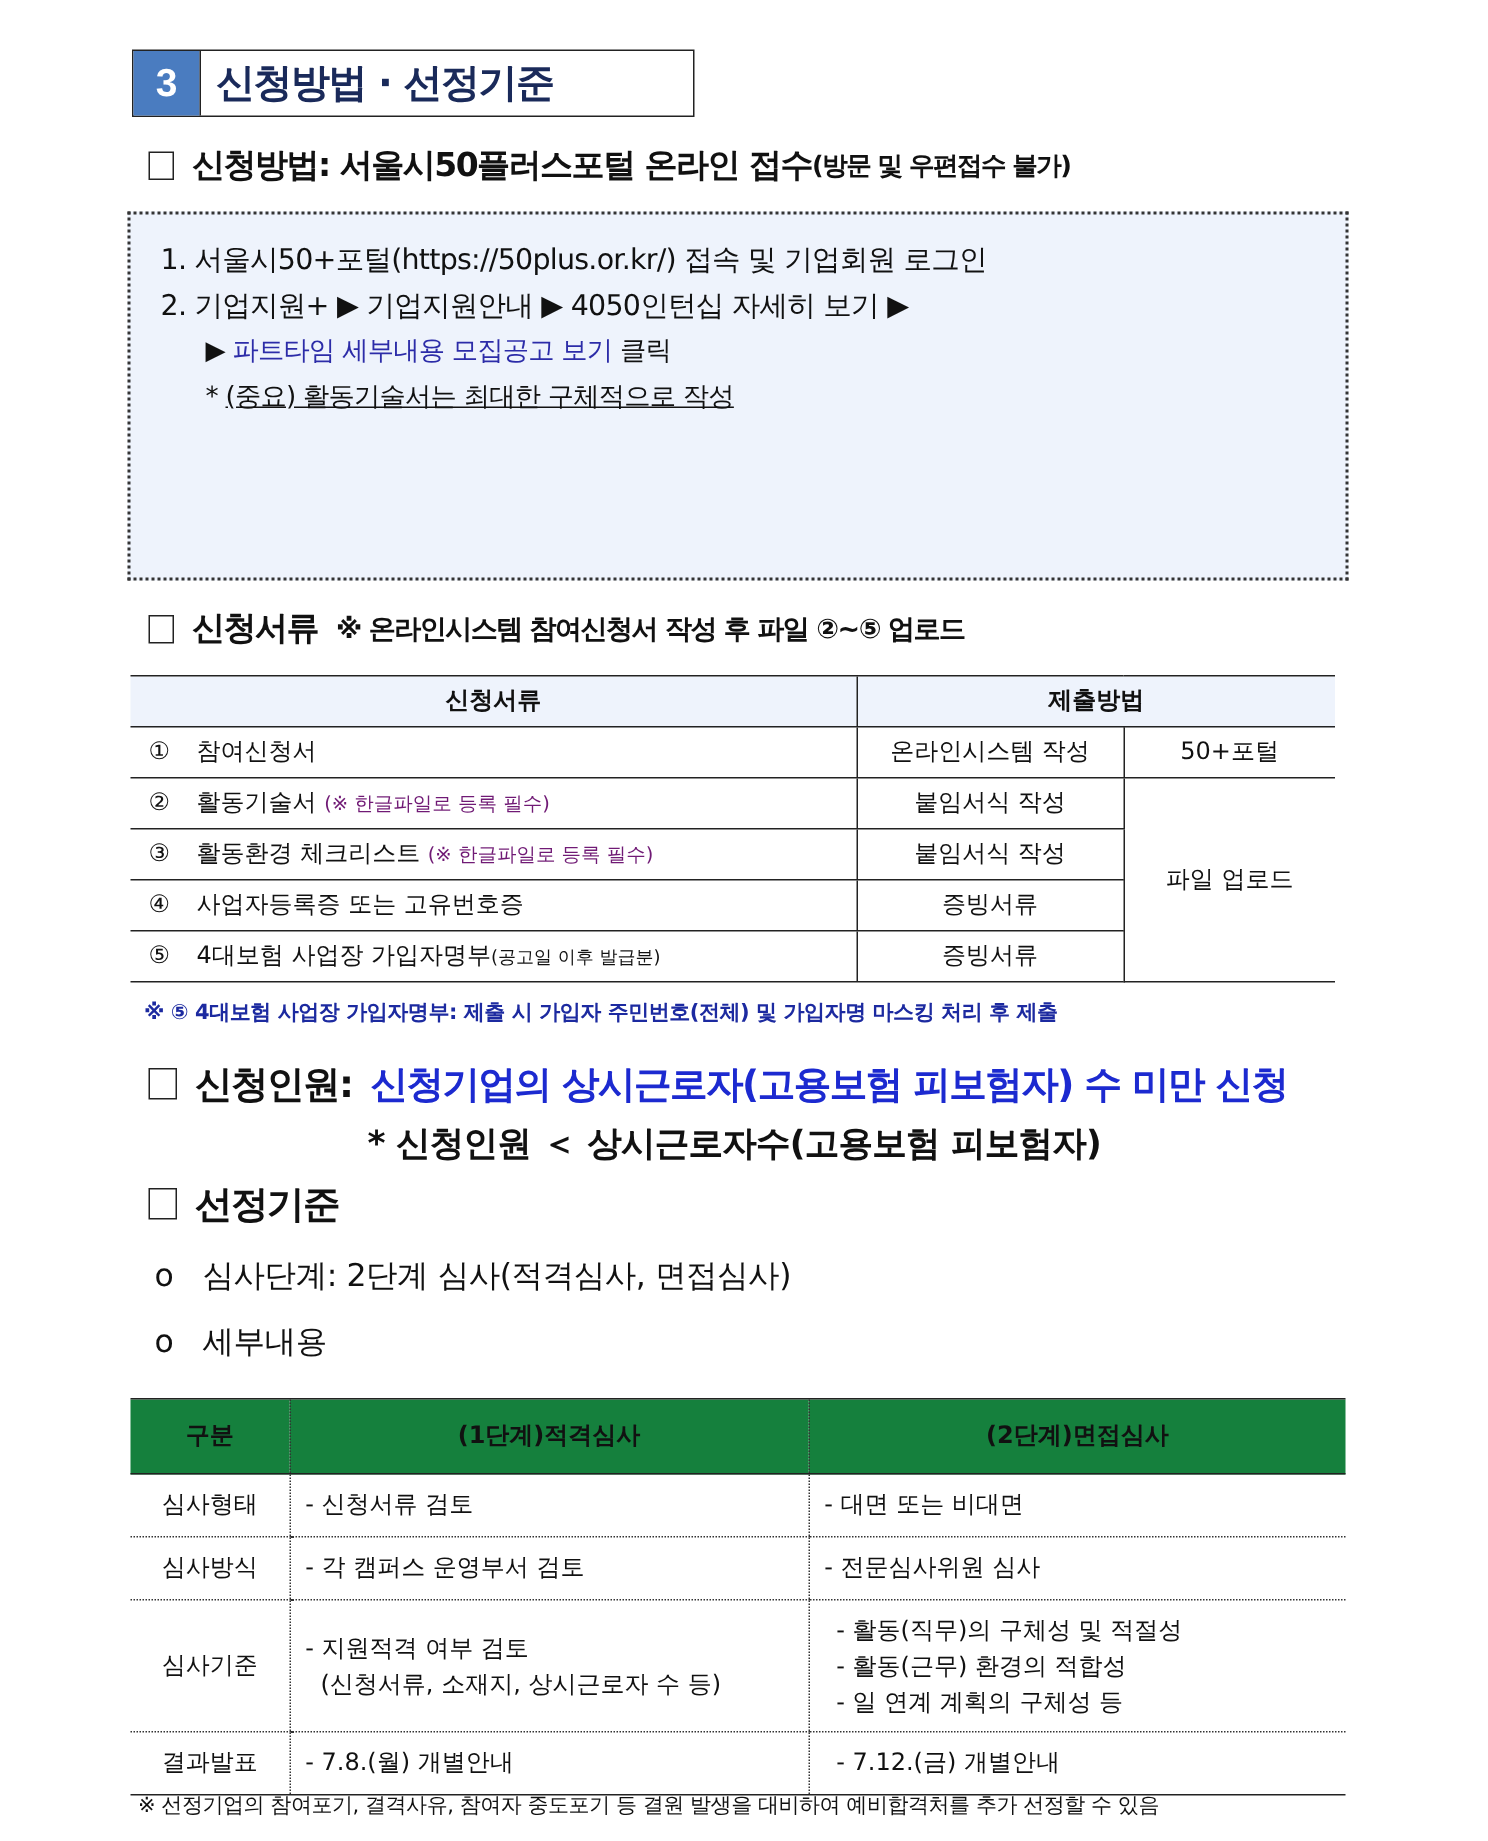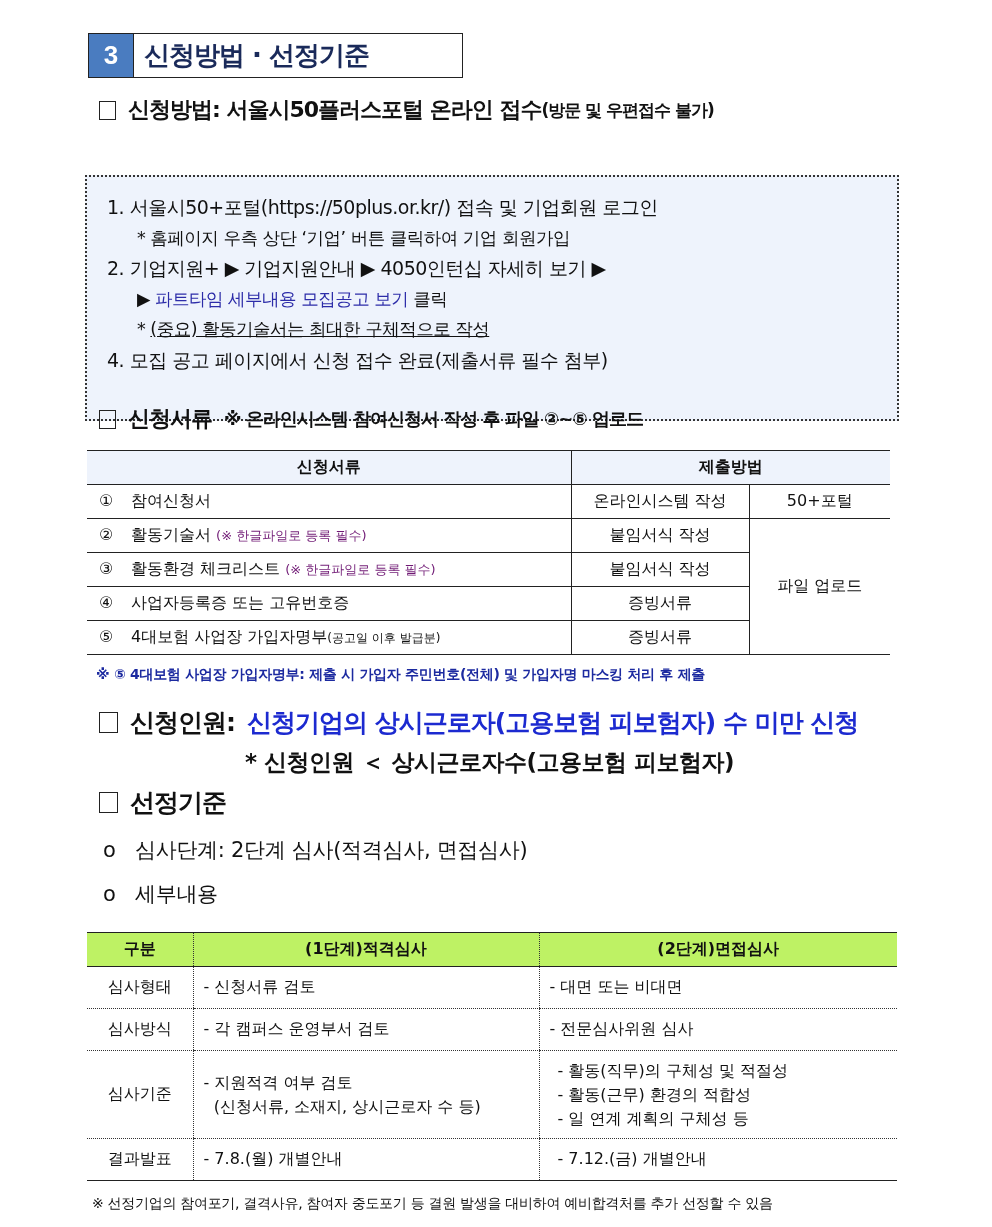--- a/index.html
+++ b/index.html
@@ -9,21 +9,21 @@
   .sec-title { position: absolute; left: 88px; top: 33px; width: 375px; height: 45px; border: 1.5px solid #222; display: flex; align-items: stretch; }
   .sec-num { width: 44px; background: #4a7cc0; color: #fff; font-weight: bold; font-size: 26px; display: flex; align-items: center; justify-content: center; font-family: "Liberation Sans", sans-serif; }
   .sec-text { flex: 1; display: flex; align-items: center; padding-left: 10px; font-weight: bold; font-size: 26px; color: #1a2a5a; letter-spacing: -1px; border-left: 1.5px solid #222; }
 
   .heading { position: absolute; left: 88px; font-weight: bold; font-size: 22px; letter-spacing: -1px; white-space: nowrap; display: flex; align-items: center; margin-left: 11px; }
   .heading .box { display: inline-block; width: 17px; height: 19px; border: 1.5px solid #222; margin-right: 12px; }
   .heading .small { font-size: 17px; }
   .heading .blue { color: #1c2ad0; }
   .heading .note { font-size: 18px; margin-left: 12px; }
 
-  .step-box { position: absolute; left: 85px; top: 141px; width: 814px; height: 246px; background: #eef3fc; border: 2px dotted #333; padding: 15px 0 0 20px; margin-top: 34px; }
+  .step-box { position: absolute; left: 85px; top: 141px; width: 814px; height: 246px; background: #eef3fc; border: 2px dotted #333; padding: 15px 0 0 20px; }
   .step-line { font-size: 19px; line-height: 30.5px; white-space: nowrap; letter-spacing: -0.5px; }
   .step-line.sub { padding-left: 30px; font-size: 17.5px; }
   .blue-link { color: #2c2ca8; }
   .uline { text-decoration: underline; }
 
   table { border-collapse: collapse; position: absolute; }
   .docs { left: 87px; top: 450px; width: 803px; font-size: 16px; }
   .docs th { background: #eef3fc; font-weight: bold; height: 34px; border-bottom: 1.5px solid #222; border-top: 1.5px solid #222; }
   .docs td { height: 34px; border-bottom: 1px solid #222; }
   .docs td.c, .docs th.c { text-align: center; }
@@ -35,21 +35,21 @@
   .docs tr.last td { border-bottom: 1.5px solid #222; }
 
   .footnote1 { position: absolute; left: 96px; top: 666px; color: #1c2aa0; font-size: 14px; font-weight: bold; white-space: nowrap; letter-spacing: -0.3px; }
 
   .sub-note { position: absolute; left: 245px; top: 747px; font-weight: bold; font-size: 23px; white-space: nowrap; letter-spacing: -0.5px; }
 
   .bullet { position: absolute; left: 103px; font-size: 21px; white-space: nowrap; letter-spacing: -0.3px; }
   .bullet .o { display: inline-block; width: 32px; }
 
   .sel { left: 87px; top: 932px; width: 810px; font-size: 16px; }
-  .sel th { background: #bef264; height: 34px; border-top: 1.5px solid #222; border-bottom: 1.5px solid #222; font-weight: bold; }
+  .sel th { background: #15803d; height: 50px; border-top: 1.5px solid #222; border-bottom: 1.5px solid #222; font-weight: bold; }
   .sel td { border-bottom: 1px dotted #333; font-size: 16px; }
   .sel .vd { border-left: 1px dotted #333; }
   .sel td.k { text-align: center; width: 106px; }
   .sel td.v { padding-left: 10px; }
   .sel tr.r1 td { height: 42px; }
   .sel tr.r2 td { height: 42px; }
   .sel tr.r3 td { height: 88px; }
   .sel tr.r4 td { height: 42px; border-bottom: 1.5px solid #222; }
   .sel .ml { line-height: 24px; }
 
@@ -64,29 +64,27 @@
 </div>
 
 <div class="heading" style="top:95px;">
   <span class="box"></span>
   <span>신청방법: 서울시50플러스포털 온라인 접수</span>
   <span class="small">(방문 및 우편접수 불가)</span>
 </div>
 
 <div class="step-box">
   <div class="step-line">1. 서울시50+포털(https://50plus.or.kr/) 접속 및 기업회원 로그인</div>
-  <div class="step-line sub">* 홈페이지 우측 상단 ‘기업’ 버튼 클릭하여 기업 회원가입</div>
   <div class="step-line">2. 기업지원+ ▶ 기업지원안내 ▶ 4050인턴십 자세히 보기 ▶</div>
   <div class="step-line sub">
     <span>▶ </span><span class="blue-link">파트타임 세부내용 모집공고 보기</span><span> 클릭</span>
   </div>
   <div class="step-line sub">
     <span>* </span><span class="uline">(중요) 활동기술서는 최대한 구체적으로 작성</span>
   </div>
-  <div class="step-line">4. 모집 공고 페이지에서 신청 접수 완료(제출서류 필수 첨부)</div>
 </div>
 
 <div class="heading" style="top:404px;">
   <span class="box"></span>
   <span>신청서류</span>
   <span class="note">※ 온라인시스템 참여신청서 작성 후 파일 ②~⑤ 업로드</span>
 </div>
 
 <table class="docs">
   <colgroup>

